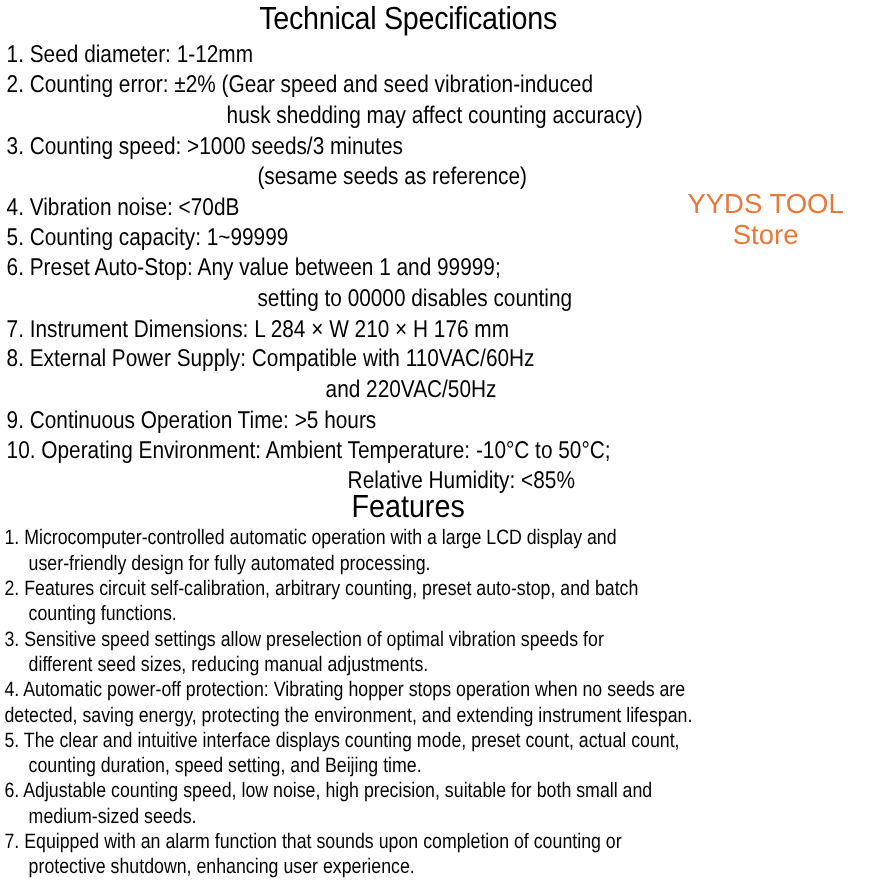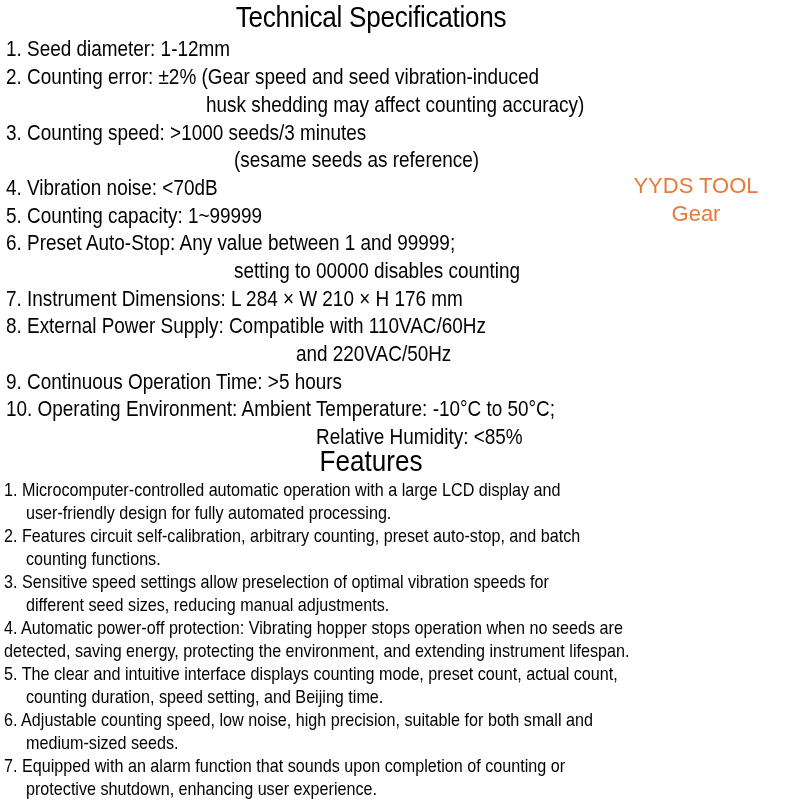--- a/index.html
+++ b/index.html
@@ -56,21 +56,21 @@
       transform: scaleX(0.85);
       transform-origin: 0 0;
     }
     .watermark {
       position: absolute;
       left: 600px;
       top: 172px;
       width: 192px;
       text-align: center;
       color: #e9793a;
-      font-size: 22px;
+      font-size: 25px;
       line-height: 28px;
     }
   </style>
 </head>
 <body>
 
 <div>
   <div class="spec-title">Technical Specifications</div>
 
   <div class="spec-line" style="top:36px;">1. Seed diameter: 1-12mm</div>
@@ -85,21 +85,21 @@
   <div class="spec-line" style="top:286px;">7. Instrument Dimensions: L 284 × W 210 × H 176 mm</div>
   <div class="spec-line" style="top:313px;">8. External Power Supply: Compatible with 110VAC/60Hz</div>
   <div class="spec-line" style="top:341px; left:296px;">and 220VAC/50Hz</div>
   <div class="spec-line" style="top:369px;">9. Continuous Operation Time: &gt;5 hours</div>
   <div class="spec-line" style="top:396px;">10. Operating Environment: Ambient Temperature: -10°C to 50°C;</div>
   <div class="spec-line" style="top:424px; left:316px;">Relative Humidity: &lt;85%</div>
 </div>
 
 <div class="watermark">
   <div>YYDS TOOL</div>
-  <div>Gear</div>
+  <div>Store</div>
 </div>
 
 <div>
   <div class="features-title">Features</div>
 
   <div class="feat-line" style="top:478px;">1. Microcomputer-controlled automatic operation with a large LCD display and</div>
   <div class="feat-line" style="top:501px; left:26px;">user-friendly design for fully automated processing.</div>
   <div class="feat-line" style="top:524px;">2. Features circuit self-calibration, arbitrary counting, preset auto-stop, and batch</div>
   <div class="feat-line" style="top:547px; left:26px;">counting functions.</div>
   <div class="feat-line" style="top:570px;">3. Sensitive speed settings allow preselection of optimal vibration speeds for</div>

